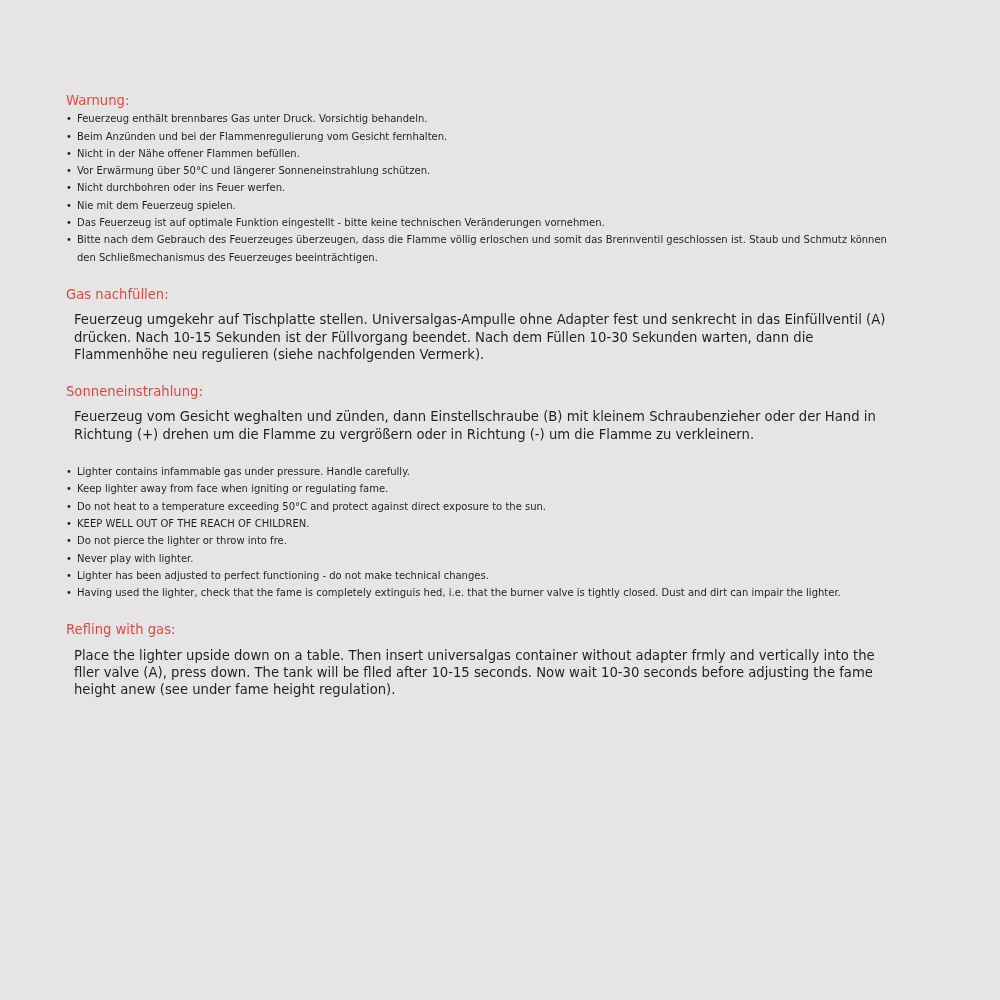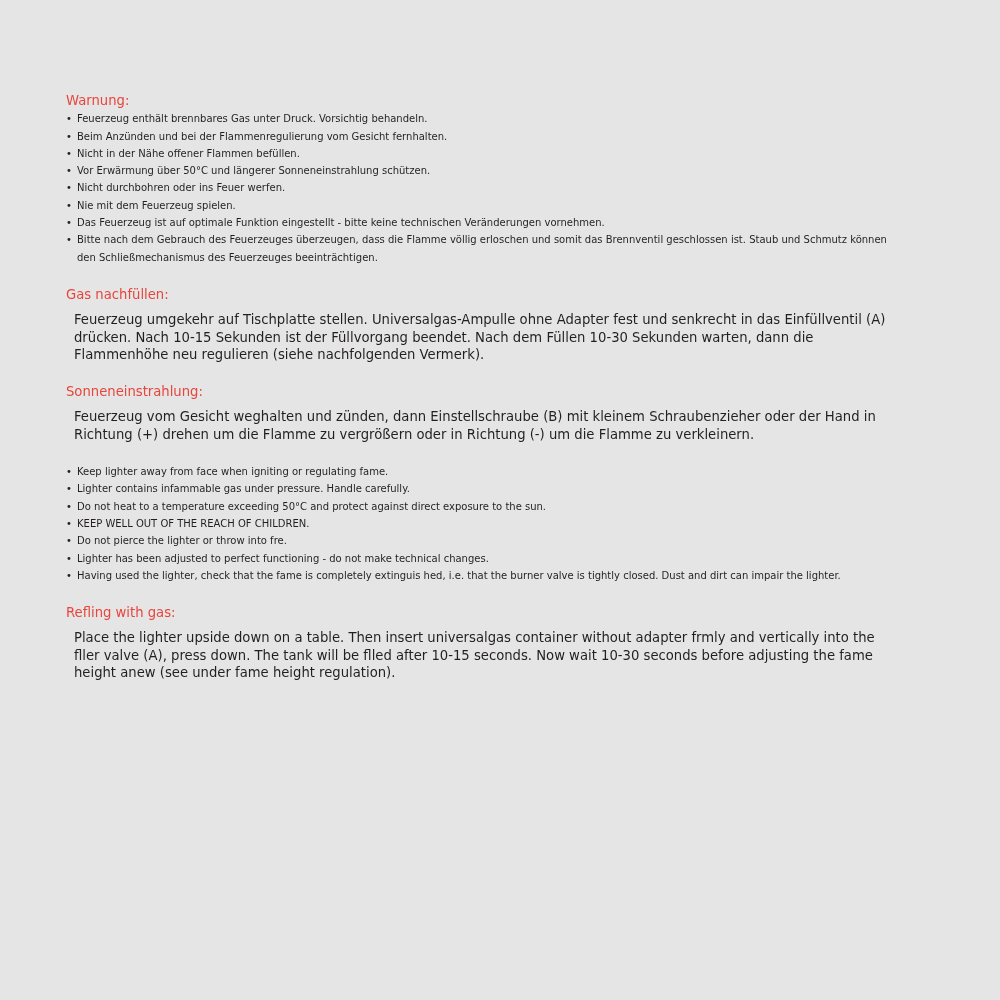--- a/index.html
+++ b/index.html
@@ -92,25 +92,26 @@
       <p class="para">Feuerzeug umgekehr auf Tischplatte stellen. Universalgas-Ampulle ohne Adapter fest und senkrecht in das Einfüllventil (A) drücken. Nach 10-15 Sekunden ist der Füllvorgang beendet. Nach dem Füllen 10-30 Sekunden warten, dann die Flammenhöhe neu regulieren (siehe nachfolgenden Vermerk).</p>
     </div>
 
     <div class="section">
       <div class="heading">Sonneneinstrahlung:</div>
       <p class="para">Feuerzeug vom Gesicht weghalten und zünden, dann Einstellschraube (B) mit kleinem Schraubenzieher oder der Hand in Richtung (+) drehen um die Flamme zu vergrößern oder in Richtung (-) um die Flamme zu verkleinern.</p>
     </div>
 
     <div class="section">
       <ul class="bullets">
+        <li>Lighter contains infammable gas under pressure. Handle carefully.</li>
         <li>Keep lighter away from face when igniting or regulating fame.</li>
-        <li>Lighter contains infammable gas under pressure. Handle carefully.</li>
         <li>Do not heat to a temperature exceeding 50°C and protect against direct exposure to the sun.</li>
         <li>KEEP WELL OUT OF THE REACH OF CHILDREN.</li>
         <li>Do not pierce the lighter or throw into fre.</li>
+        <li>Never play with lighter.</li>
         <li>Lighter has been adjusted to perfect functioning - do not make technical changes.</li>
         <li>Having used the lighter, check that the fame is completely extinguis hed, i.e. that the burner valve is tightly closed. Dust and dirt can impair the lighter.</li>
       </ul>
     </div>
 
     <div class="section">
       <div class="heading">Refling with gas:</div>
       <p class="para">Place the lighter upside down on a table. Then insert universalgas container without adapter frmly and vertically into the fller valve (A), press down. The tank will be flled after 10-15 seconds. Now wait 10-30 seconds before adjusting the fame height anew (see under fame height regulation).</p>
     </div>
 

